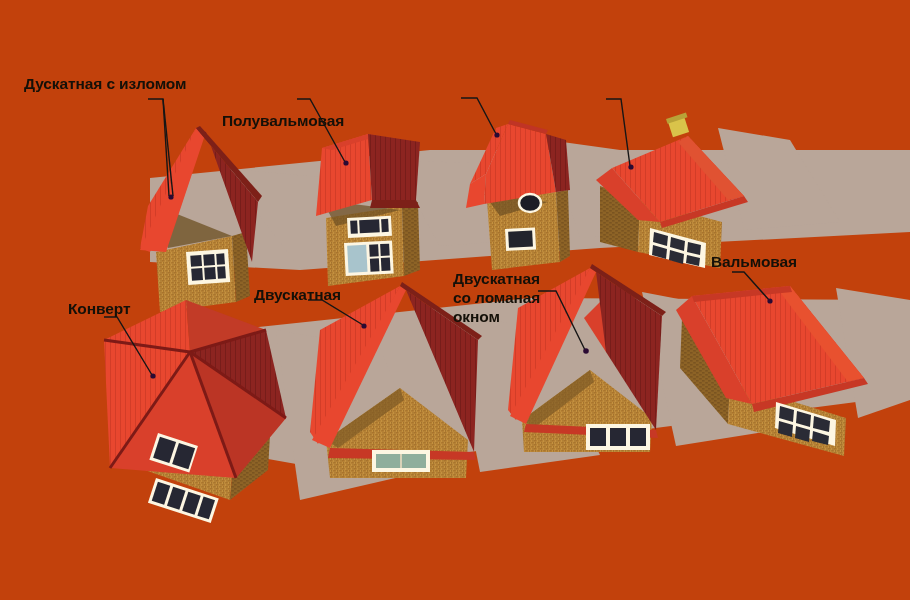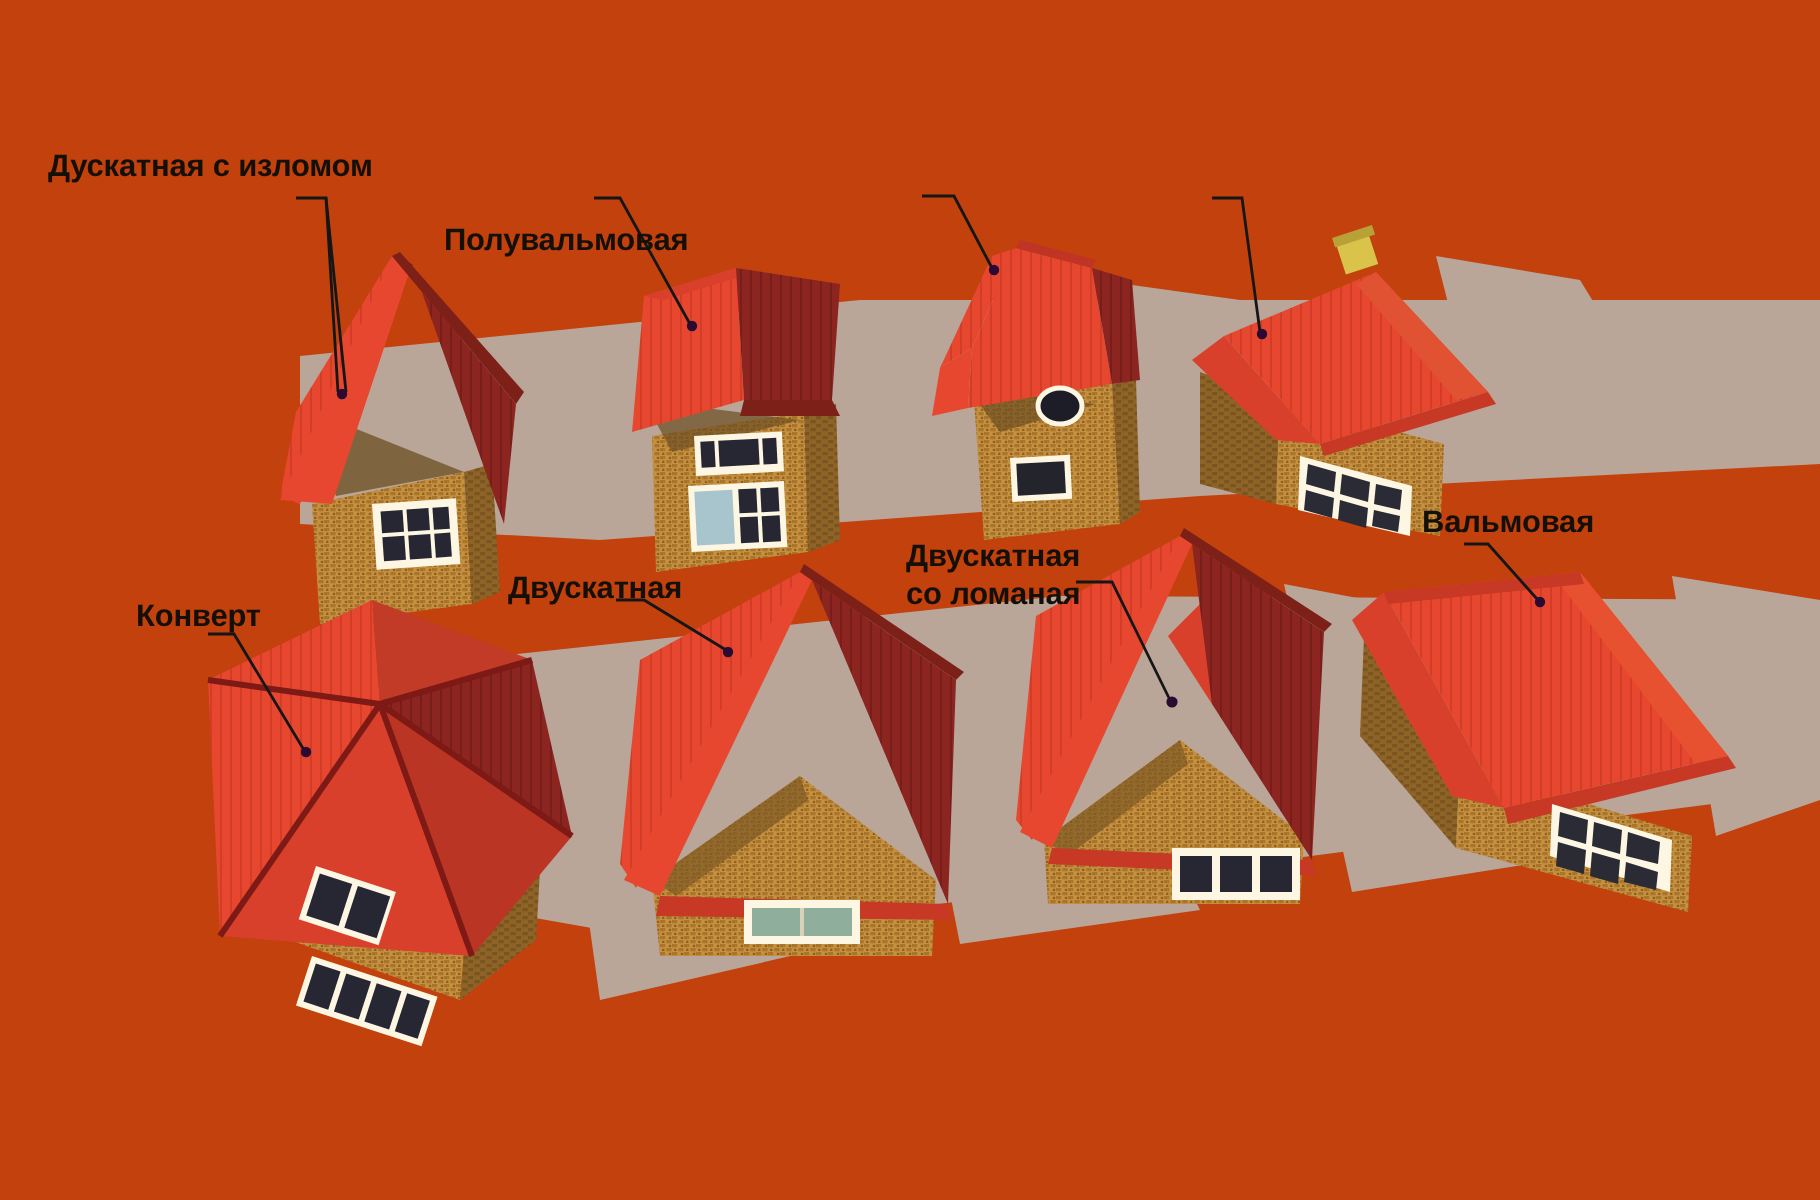--- a/index.html
+++ b/index.html
@@ -246,16 +246,17 @@
     </g>
   </svg>
 
   <div class="lbl" style="left:24px;top:74px;">Дускатная с изломом</div>
   <div class="lbl" style="left:222px;top:74px;margin-top:37px;">Полувальмовая</div>
   <div class="lbl" style="left:68px;top:299px;text-align:right;">Конверт</div>
   <div class="lbl" style="left:254px;top:285px;">Двускатная</div>
   <div class="lbl" style="left:453px;top:269px;width:120px;white-space:normal;">
     <div>Двускатная</div>
     <div>со ломаная</div>
+    <div>окном</div>
   </div>
   <div class="lbl" style="left:711px;top:252px;">Вальмовая</div>
 
 </div>
 
 </body></html>

